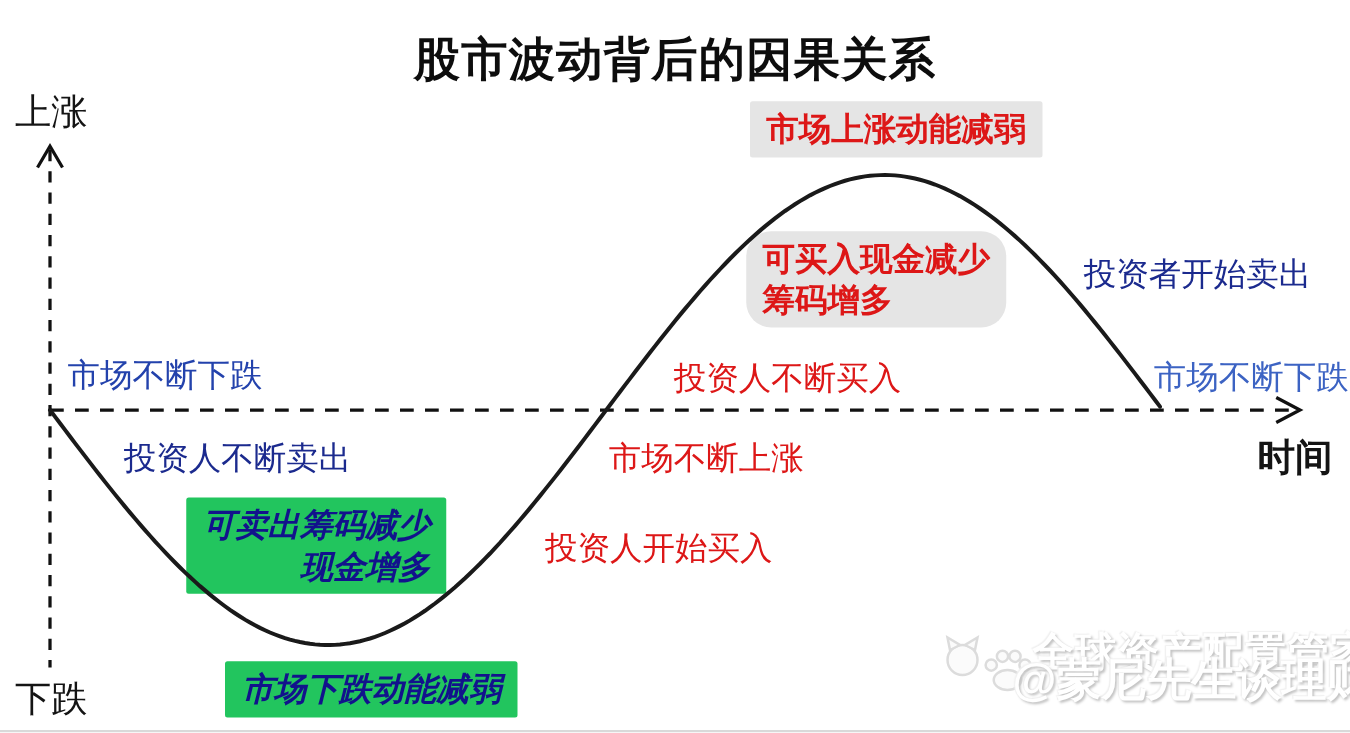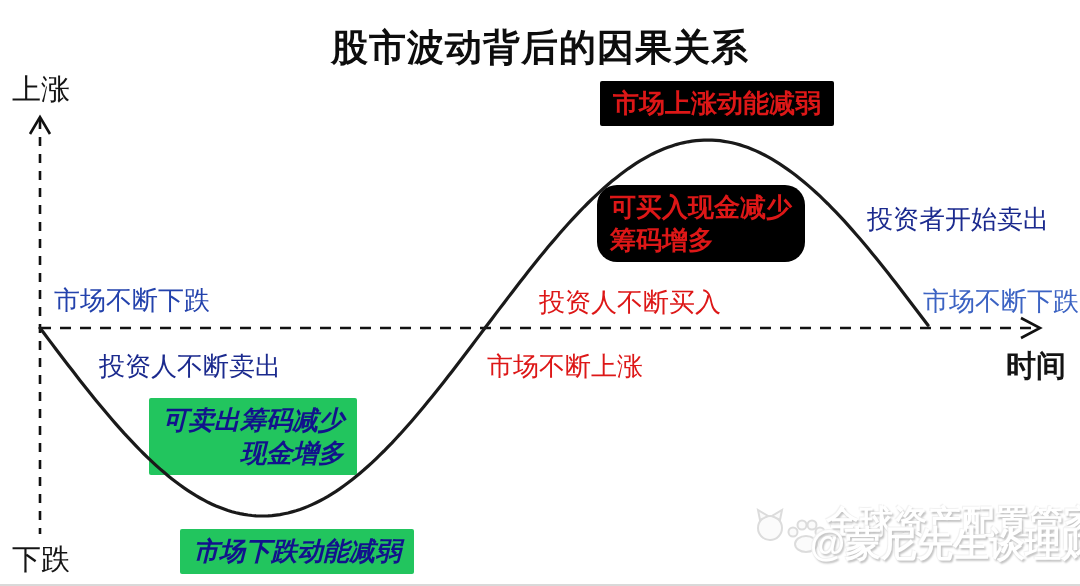--- a/index.html
+++ b/index.html
@@ -11,21 +11,21 @@
   .abs{position:absolute;white-space:nowrap;}
   #title{left:0;right:0;top:6px;text-align:center;font-size:37px;font-weight:bold;color:#0d0d0d;letter-spacing:1px;margin-top:17px;}
   .axis-label{color:#141414;font-size:29px;}
   #xlabel{font-weight:bold;font-size:30px;}
   svg.layer{position:absolute;left:0;top:0;z-index:3;pointer-events:none;}
   .blue-l{color:#2342ac;font-size:26px;}
   .blue-r{color:#3c63c3;font-size:26px;}
   .navy{color:#1b2a8e;font-size:26px;}
   .red{color:#dd1717;font-size:26px;}
   .box{z-index:1;font-weight:bold;font-size:26px;line-height:1.25;padding:6px 13px;border-radius:2px;}
-  .box.pink{background:#000000;color:#dd1717;}
+  .box.pink{background:#e5e5e5;color:#dd1717;}
   .box.lblue{background:#22c55e;color:#12128c;font-style:italic;}
   .box .ln{display:block;white-space:nowrap;}
   #box-sellable{text-align:right;}
   #watermark{left:748px;top:498px;width:332px;height:86px;z-index:4;}
   .wm-text{
     position:absolute;font-weight:bold;color:#ffffff;
     text-shadow:1.5px 1.5px 2px #c3c3c3,-1px -1px 1px #f0f0f0;
   }
   #wm-back{left:78px;top:2px;font-size:33px;letter-spacing:1px;}
   #wm-front{left:62px;top:22px;font-size:36px;}
@@ -48,20 +48,21 @@
   </div>
   <div class="abs box lblue" style="left:180px;top:529px;">市场下跌动能减弱</div>
   <div class="abs box pink" style="left:597px;top:185px;border-radius:20px;">
     <span class="ln">可买入现金减少</span>
     <span class="ln">筹码增多</span>
   </div>
   <div class="abs box pink" style="left:600px;top:81px;">市场上涨动能减弱</div>
 
   <div class="abs blue-l" style="left:54px;top:283px;">市场不断下跌</div>
   <div class="abs navy" style="left:99px;top:349px;">投资人不断卖出</div>
+  <div class="abs red" style="left:436px;top:421px;">投资人开始买入</div>
   <div class="abs red" style="left:487px;top:349px;">市场不断上涨</div>
   <div class="abs red" style="left:539px;top:285px;">投资人不断买入</div>
   <div class="abs navy" style="left:867px;top:202px;">投资者开始卖出</div>
   <div class="abs blue-r" style="left:923px;top:284px;">市场不断下跌</div>
 
   <svg class="layer" width="1080" height="586" viewBox="0 0 1080 586">
     <line x1="40" y1="120" x2="40" y2="534" stroke="#111" stroke-width="2.6" stroke-dasharray="9 8"></line>
     <polyline points="30,134 40,117 50,134" fill="none" stroke="#111" stroke-width="2.6"></polyline>
     <line x1="40" y1="328" x2="1034" y2="328" stroke="#111" stroke-width="2.6" stroke-dasharray="11 9"></line>
     <polyline points="1021,318 1040,328 1021,338" fill="none" stroke="#111" stroke-width="2.6"></polyline>

